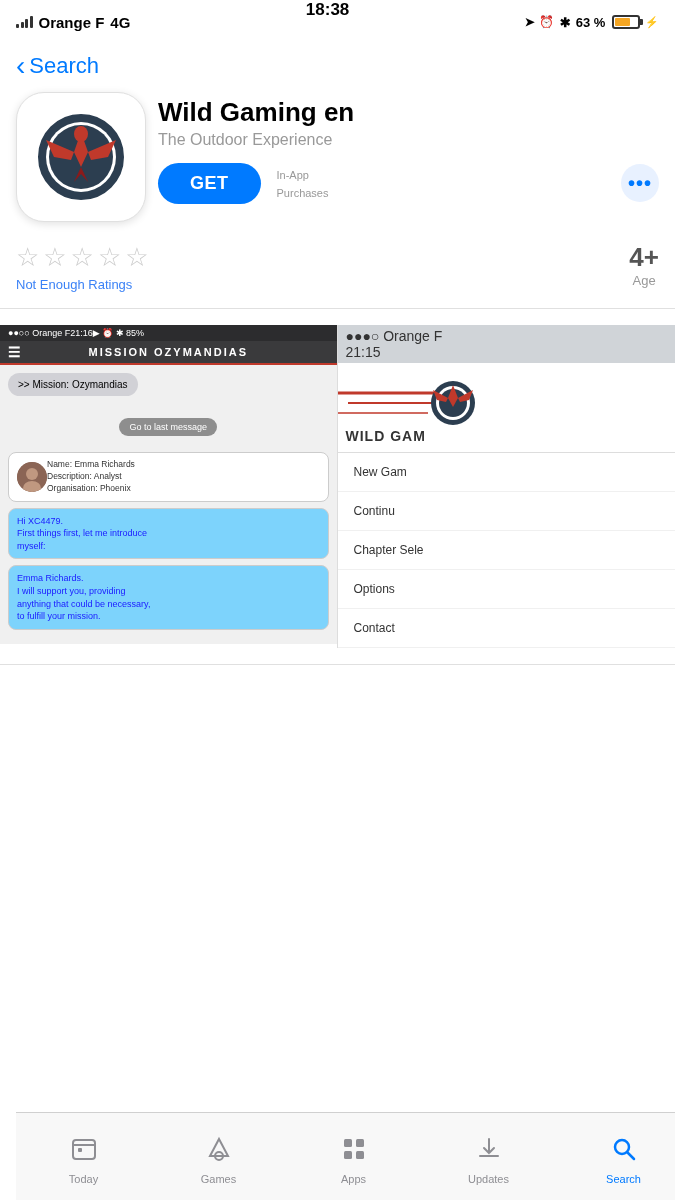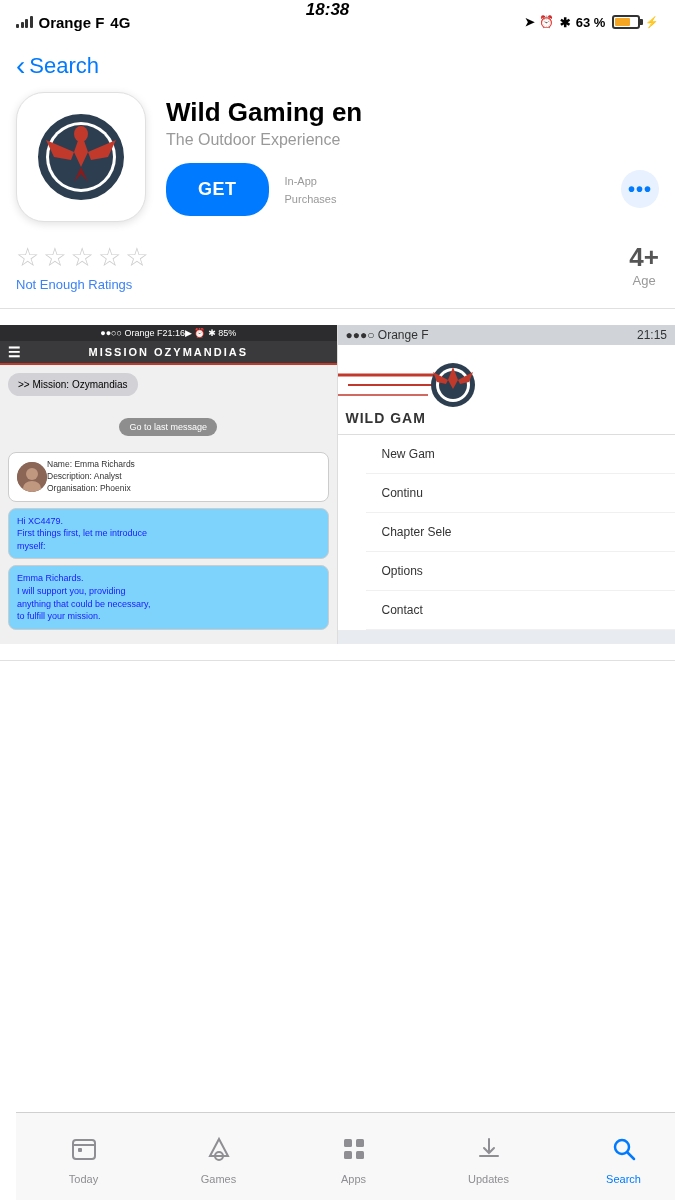--- a/index.html
+++ b/index.html
@@ -16,21 +16,21 @@
     .status-bar {
       background: #fff;
       height: 44px;
       display: flex;
       justify-content: space-between;
       padding: 0 16px;
       font-size: 15px;
       font-weight: 600;
     }
     .status-left { display: flex; align-items: center; gap: 6px; }
-    .status-center { font-size: 17px; font-weight: 600; font-style: italic; }
+    .status-center { font-size: 17px; font-weight: 600; }
     .status-right { display: flex; align-items: center; gap: 5px; font-size: 13px; }
     .battery-icon {
       display: inline-block;
       width: 28px; height: 14px;
       border: 2px solid #333;
       border-radius: 3px;
       position: relative;
       margin-left: 2px;
     }
     .battery-fill {
@@ -66,21 +66,21 @@
       color: #007aff;
       font-size: 22px;
       font-weight: 400;
     }
 
     
     .app-header {
       display: flex;
       align-items: flex-start;
       padding: 0 16px 20px;
-      gap: 20px;
+      gap: 12px;
     }
     .app-icon-wrap {
       width: 130px;
       height: 130px;
       border-radius: 28px;
       background: #fff;
       border: 1px solid #e0e0e0;
       box-shadow: 0 2px 8px rgba(0,0,0,0.12);
       display: flex;
       align-items: center;
@@ -96,21 +96,21 @@
       display: flex;
       align-items: center;
       gap: 16px;
       margin-top: 14px;
     }
     .get-btn {
       background: #007aff;
       color: #fff;
       border: none;
       border-radius: 24px;
-      padding: 16px 32px;
+      padding: 10px 32px;
       font-size: 18px;
       font-weight: 700;
       cursor: pointer;
       letter-spacing: 0.5px;
     }
     .in-app-label {
       font-size: 11px;
       color: #999;
       line-height: 1.3;
       text-align: center;
@@ -160,21 +160,21 @@
       overflow: hidden;
     }
 
     
     .mini-status {
       background: #2c2c2e;
       color: #fff;
       font-size: 9px;
       padding: 3px 8px;
       display: flex;
-      justify-content: center;
+      justify-content: flex-start;
     }
     .mini-title-bar {
       background: #3a3a3c;
       color: #fff;
       font-size: 11px;
       font-weight: 700;
       text-align: center;
       padding: 5px;
       letter-spacing: 2px;
       border-bottom: 2px solid #c0392b;
@@ -240,36 +240,37 @@
     
     .screenshot-right {
       width: 50%;
       background: #e8ecf0;
       position: relative;
       overflow: hidden;
     }
     .right-mini-status {
       background: #d0d4d8;
       color: #333;
-      font-size: 12px;
+      font-size: 14px;
       padding: 3px 8px;
       display: flex;
       justify-content: space-between;
+      flex-direction: column;
     }
     .right-logo-area {
       background: #fff;
       padding: 10px;
       display: flex;
       align-items: center;
       justify-content: center;
       border-bottom: 1px solid #ddd;
       position: relative;
       height: 90px;
     }
-    .menu-list { background: #fff; padding-left: 28px; }
+    .menu-list { background: #fff; }
     .menu-item {
       padding: 12px 16px;
       font-size: 12px;
       color: #333;
       border-bottom: 1px solid #f0f0f0;
     }
 
     
     .tab-bar {
       position: fixed;

